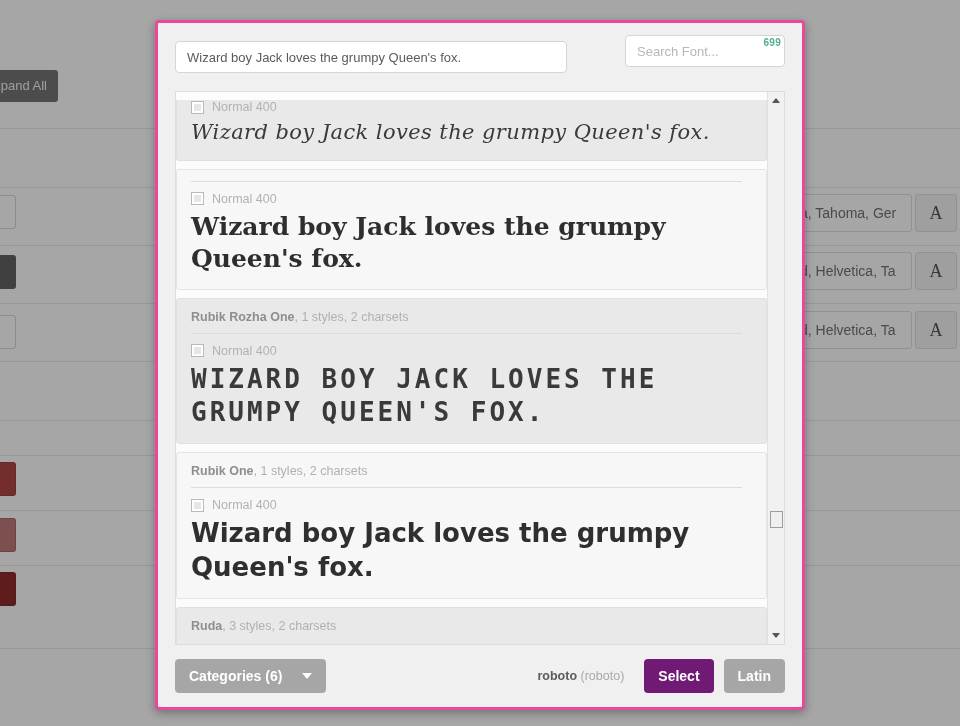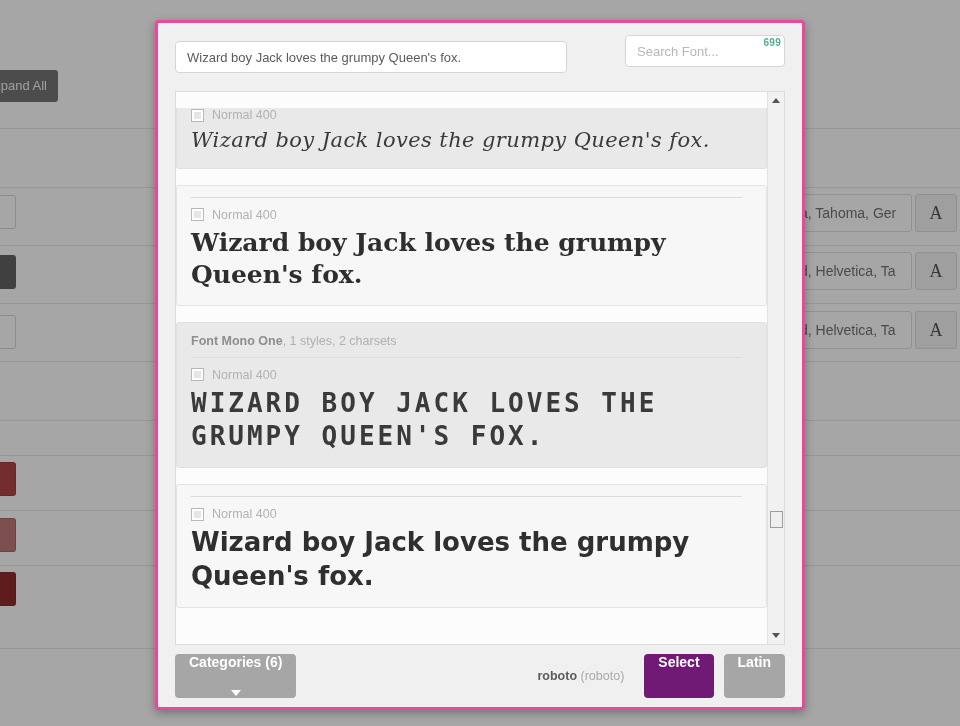--- a/index.html
+++ b/index.html
@@ -160,21 +160,21 @@
   }
 
   .list-scroll {
     position: absolute;
     left: 0; top: 0; right: 17px; bottom: 0;
     overflow: hidden;
     padding: 0;
   }
 
   .font-card {
-    margin: 16px 0 8px 0;
+    margin: 8px 0 8px 0;
     border: 1px solid #e0e0e0;
     border-radius: 3px;
     padding: 11px 24px 14px 14px;
   }
   .font-card.shade { background: #e9e9e9; border-color: #e0e0e0; }
   .font-card.light { background: #f7f7f7; border-color: #e4e4e4; }
 
   .font-card.partial { padding-top: 0; border-top: none; border-radius: 0 0 3px 3px; }
 
   .card-title {
@@ -275,34 +275,33 @@
   
   .modal-foot {
     flex: 0 0 62px;
     display: flex;
     align-items: center;
     padding: 0 17px;
     gap: 10px;
   }
 
   .btn {
-    height: 44px;
+    height: 34px;
     border: none;
     border-radius: 4px;
     font-family: "Liberation Sans", sans-serif;
     font-size: 14px;
     font-weight: bold;
     color: #ffffff;
     padding: 0 14px;
     cursor: pointer;
     display: inline-flex;
     align-items: center;
     gap: 20px;
     white-space: nowrap;
-    flex-direction: column;
   }
   .btn-grey { background: #a6a6a6; }
   .btn-blue { background: #701a75; }
   .caret {
     width: 0; height: 0;
     border-left: 5px solid transparent;
     border-right: 5px solid transparent;
     border-top: 6px solid #ffffff;
     display: inline-block;
   }
@@ -383,39 +382,48 @@
           <div class="card-divider"></div>
           <div class="style-line">
             <span class="cb"></span>
             <span class="style-label">Normal 400</span>
           </div>
           <div class="preview pv-serif">Wizard boy Jack loves the grumpy Queen's fox.</div>
         </div>
 
         <div class="font-card shade">
           <div class="card-title">
-            <span class="fname">Font Mono One</span><span>, 1 styles, 2 charsets</span>
+            <span class="fname">Rubik Rozha One</span><span>, 1 styles, 2 charsets</span>
           </div>
           <div class="card-divider"></div>
           <div class="style-line">
             <span class="cb"></span>
             <span class="style-label">Normal 400</span>
           </div>
           <div class="preview pv-mono">Wizard boy Jack loves the grumpy Queen's fox.</div>
         </div>
 
         <div class="font-card light">
+          <div class="card-title">
+            <span class="fname">Rubik One</span><span>, 1 styles, 2 charsets</span>
+          </div>
           <div class="card-divider"></div>
           <div class="style-line">
             <span class="cb"></span>
             <span class="style-label">Normal 400</span>
           </div>
           <div class="preview pv-bold">Wizard boy Jack loves the grumpy Queen's fox.</div>
         </div>
 
+        <div class="font-card shade">
+          <div class="card-title">
+            <span class="fname">Ruda</span><span>, 3 styles, 2 charsets</span>
+          </div>
+
+        </div>
 
       </div>
 
       <div class="sbar">
         <div class="sb-arrow up">
             <i></i>
           </div>
         <div class="sb-thumb"></div>
         <div class="sb-arrow down">
             <i></i>

